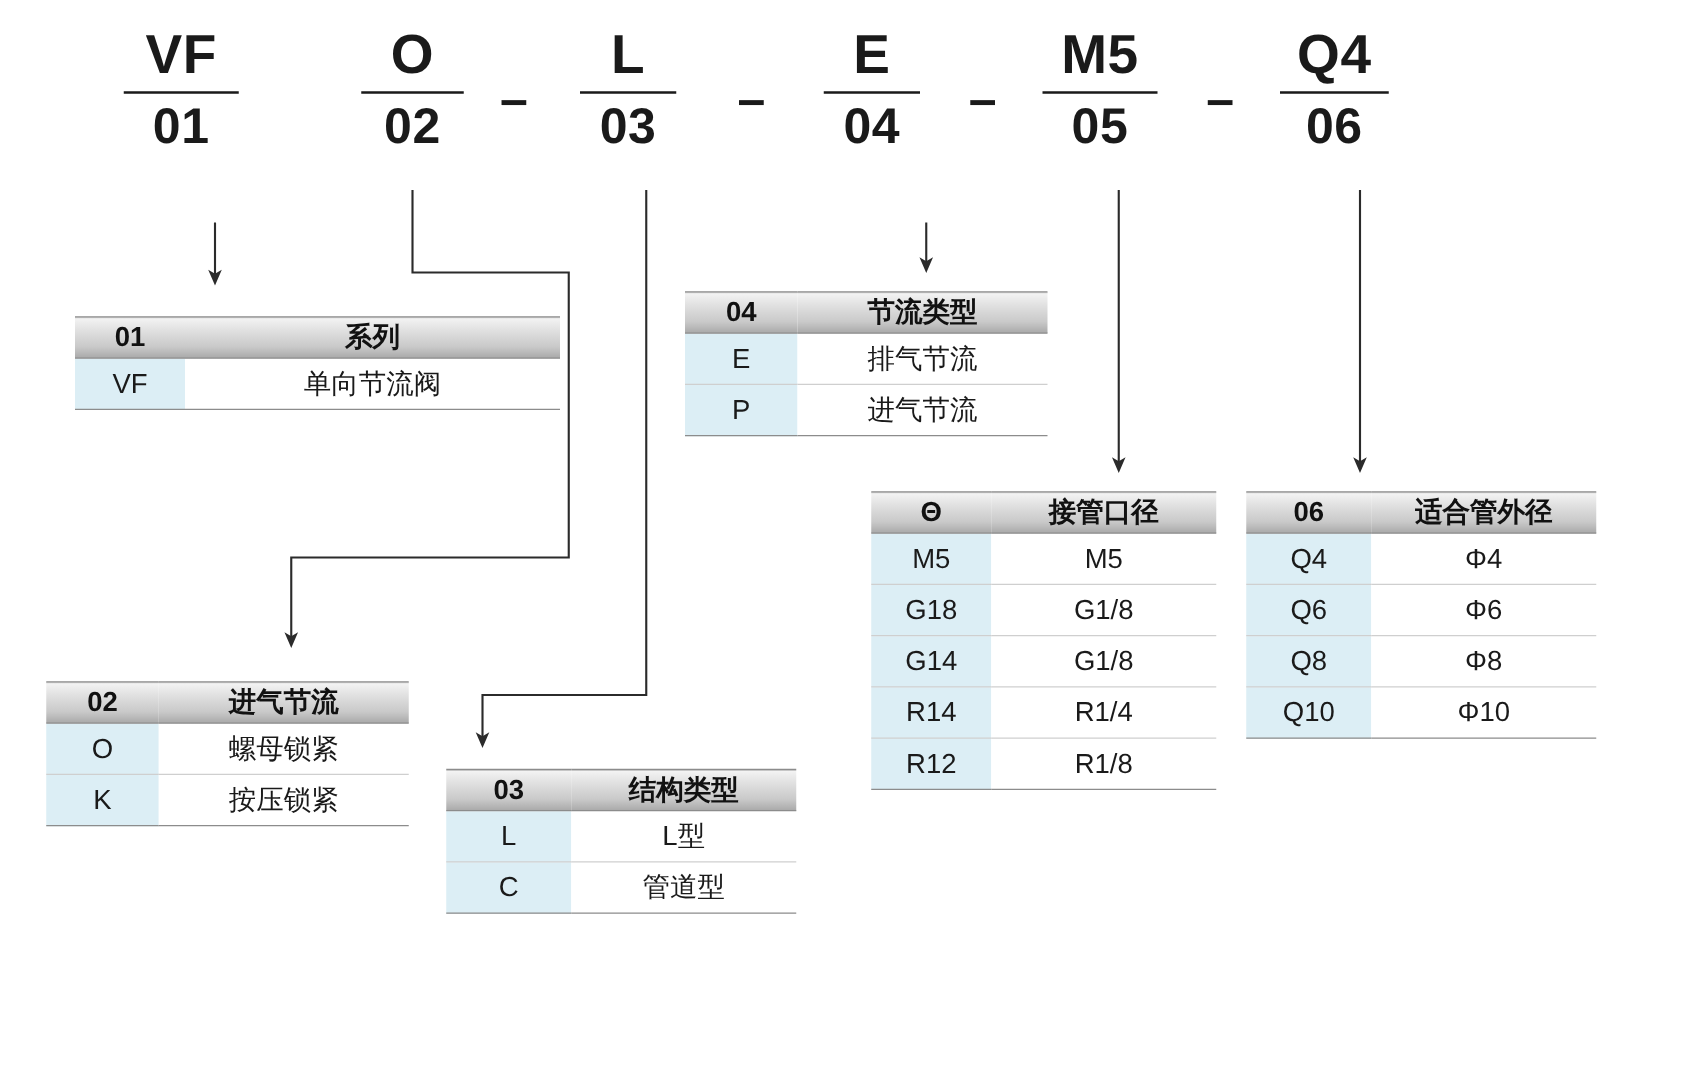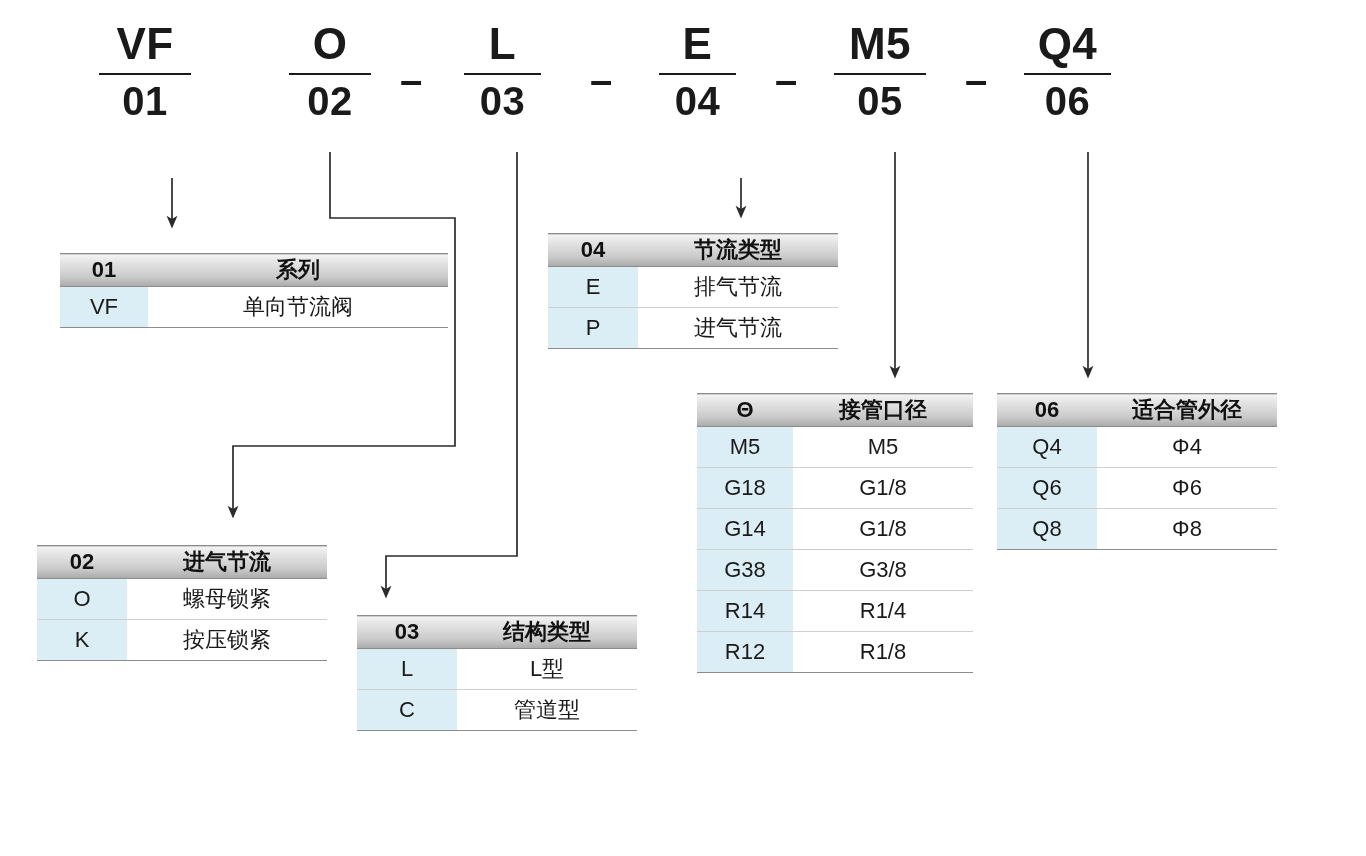--- a/index.html
+++ b/index.html
@@ -263,24 +263,20 @@
         </tr>
         <tr>
           <td class="key">G18</td>
           <td class="val">G1/8</td>
         </tr>
         <tr>
           <td class="key">G14</td>
           <td class="val">G1/8</td>
         </tr>
         <tr>
-          <td class="key">G38</td>
-          <td class="val">G3/8</td>
-        </tr>
-        <tr>
           <td class="key">R14</td>
           <td class="val">R1/4</td>
         </tr>
         <tr>
           <td class="key">R12</td>
           <td class="val">R1/8</td>
         </tr>
       </tbody>
     </table>
     <table class="spec-table" style="left: 997px; top: 393px; width: 280px;">
@@ -300,15 +296,19 @@
           <td class="val">Φ4</td>
         </tr>
         <tr>
           <td class="key">Q6</td>
           <td class="val">Φ6</td>
         </tr>
         <tr>
           <td class="key">Q8</td>
           <td class="val">Φ8</td>
         </tr>
+        <tr>
+          <td class="key">Q10</td>
+          <td class="val">Φ10</td>
+        </tr>
       </tbody>
     </table>
   </div>
 
 </body></html>

